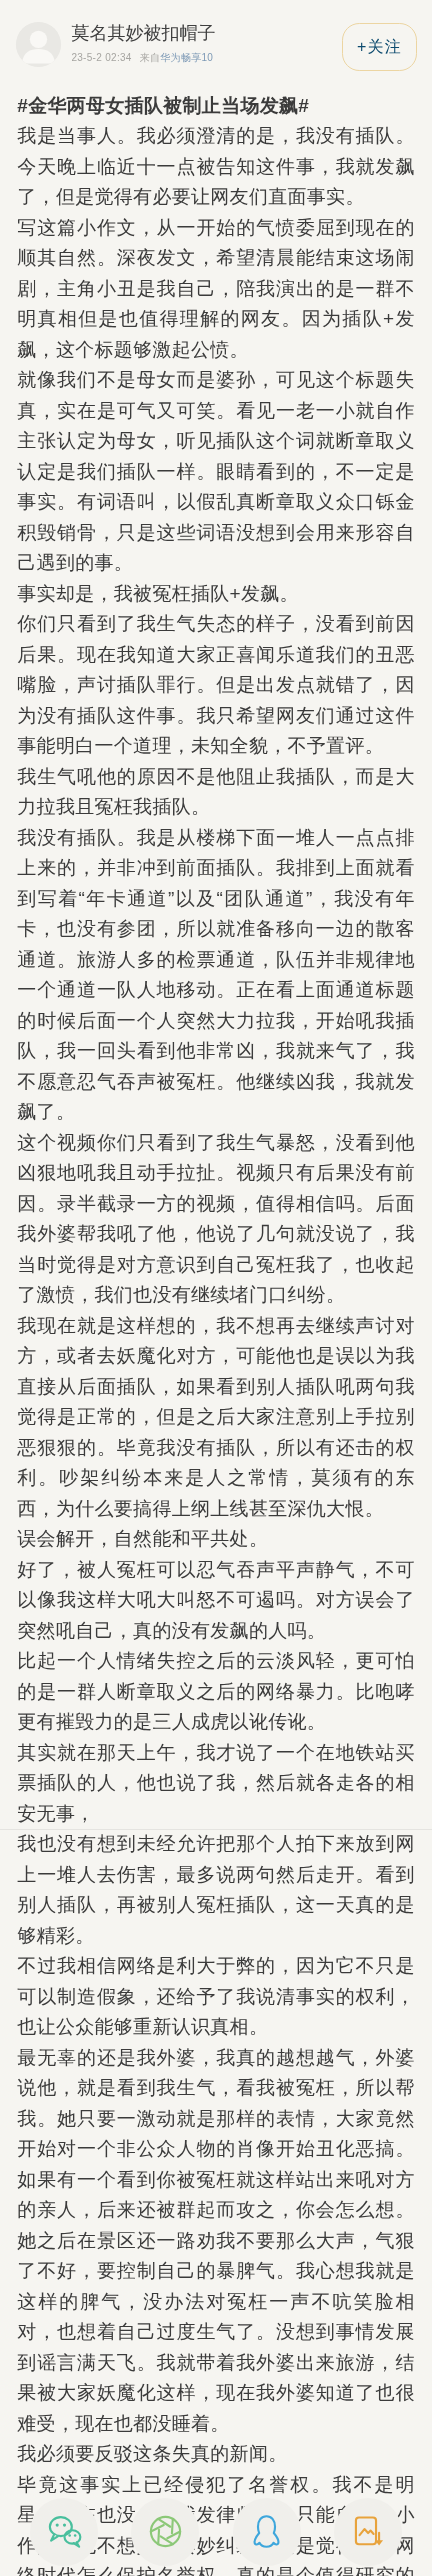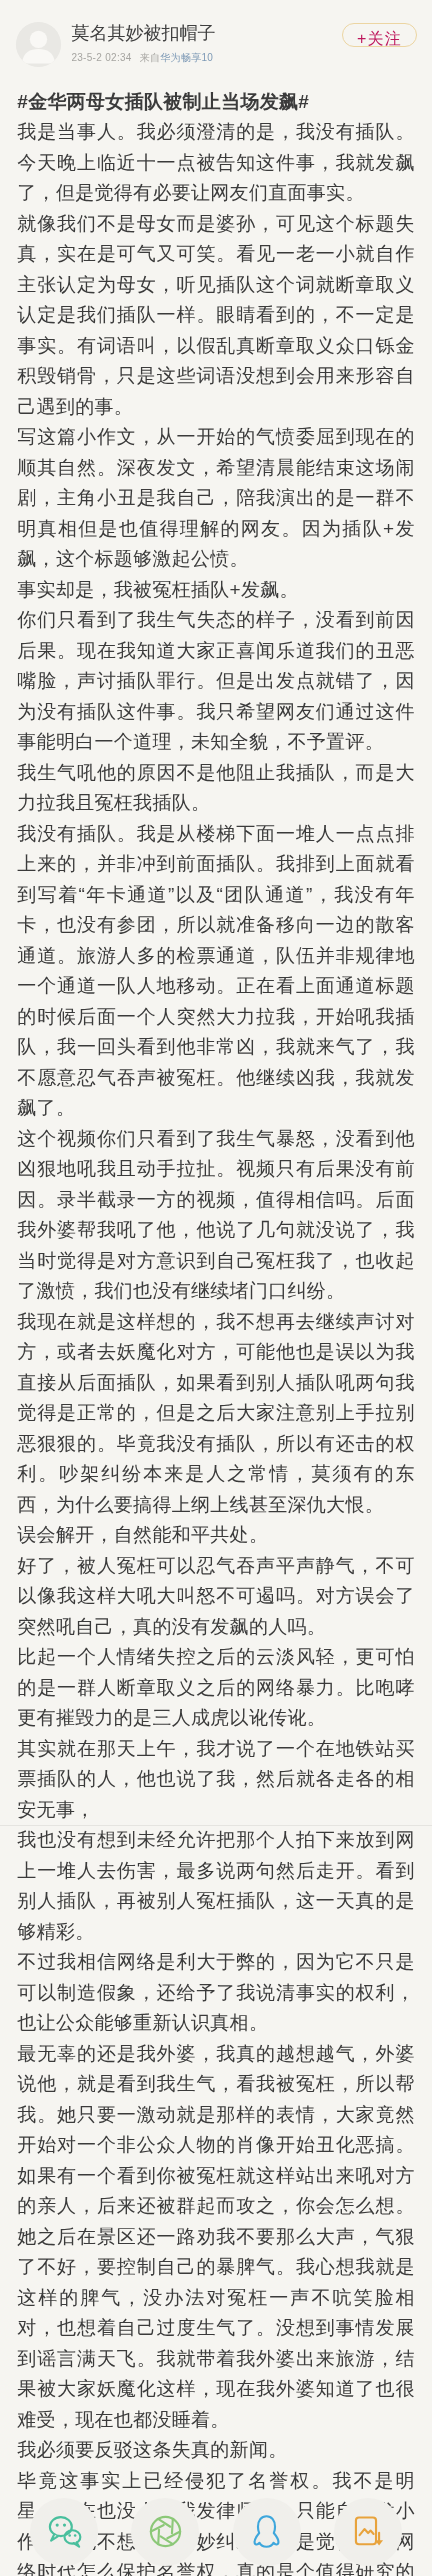--- a/index.html
+++ b/index.html
@@ -44,26 +44,26 @@
     font-size:10px;
     color:#a6a5a1;
     letter-spacing:0.3px;
   }
   .meta-row .src-prefix { margin-left:8px; }
   .source-link { color:#7e9ab6; cursor:pointer; }
   .follow-btn {
     margin-left:auto;
     margin-top:1.2px;
     flex:0 0 auto;
-    height:24px;
+    height:48px;
     padding:0 14px;
     background:transparent;
     border:1.2px solid #ecd5a2;
     border-radius:17.3px;
-    color:#be185d;
+    color:#0c4a6e;
     font-size:16px;
     font-family:inherit;
     line-height:30px;
     letter-spacing:1.2px;
     cursor:pointer;
   }
   
   .post-body {
     padding:19.6px 17.3px 0 17.3px;
     font-size:19px;
@@ -128,22 +128,22 @@
       </div>
     </div>
     <button class="follow-btn">+关注</button>
   </header>
 
   <main class="post-body">
     <p class="hashtag-title">#金华两母女插队被制止当场发飙#</p>
     <div>
 
     <p class="para">我是当事人。我必须澄清的是，我没有插队。今天晚上临近十一点被告知这件事，我就发飙了，但是觉得有必要让网友们直面事实。</p>
+        <p class="para">写这篇小作文，从一开始的气愤委屈到现在的顺其自然。深夜发文，希望清晨能结束这场闹剧，主角小丑是我自己，陪我演出的是一群不明真相但是也值得理解的网友。因为插队+发飙，这个标题够激起公愤。</p>
         <p class="para">就像我们不是母女而是婆孙，可见这个标题失真，实在是可气又可笑。看见一老一小就自作主张认定为母女，听见插队这个词就断章取义认定是我们插队一样。眼睛看到的，不一定是事实。有词语叫，以假乱真断章取义众口铄金积毁销骨，只是这些词语没想到会用来形容自己遇到的事。</p>
-        <p class="para">写这篇小作文，从一开始的气愤委屈到现在的顺其自然。深夜发文，希望清晨能结束这场闹剧，主角小丑是我自己，陪我演出的是一群不明真相但是也值得理解的网友。因为插队+发飙，这个标题够激起公愤。</p>
         <p class="para">事实却是，我被冤枉插队+发飙。</p>
         <p class="para">你们只看到了我生气失态的样子，没看到前因后果。现在我知道大家正喜闻乐道我们的丑恶嘴脸，声讨插队罪行。但是出发点就错了，因为没有插队这件事。我只希望网友们通过这件事能明白一个道理，未知全貌，不予置评。</p>
         <p class="para">我生气吼他的原因不是他阻止我插队，而是大力拉我且冤枉我插队。</p>
         <p class="para">我没有插队。我是从楼梯下面一堆人一点点排上来的，并非冲到前面插队。我排到上面就看到写着“年卡通道”以及“团队通道”，我没有年卡，也没有参团，所以就准备移向一边的散客通道。旅游人多的检票通道，队伍并非规律地一个通道一队人地移动。正在看上面通道标题的时候后面一个人突然大力拉我，开始吼我插队，我一回头看到他非常凶，我就来气了，我不愿意忍气吞声被冤枉。他继续凶我，我就发飙了。</p>
         <p class="para">这个视频你们只看到了我生气暴怒，没看到他凶狠地吼我且动手拉扯。视频只有后果没有前因。录半截录一方的视频，值得相信吗。后面我外婆帮我吼了他，他说了几句就没说了，我当时觉得是对方意识到自己冤枉我了，也收起了激愤，我们也没有继续堵门口纠纷。</p>
         <p class="para">我现在就是这样想的，我不想再去继续声讨对方，或者去妖魔化对方，可能他也是误以为我直接从后面插队，如果看到别人插队吼两句我觉得是正常的，但是之后大家注意别上手拉别恶狠狠的。毕竟我没有插队，所以有还击的权利。吵架纠纷本来是人之常情，莫须有的东西，为什么要搞得上纲上线甚至深仇大恨。</p>
         <p class="para">误会解开，自然能和平共处。</p>
         <p class="para">好了，被人冤枉可以忍气吞声平声静气，不可以像我这样大吼大叫怒不可遏吗。对方误会了突然吼自己，真的没有发飙的人吗。</p>
         <p class="para">比起一个人情绪失控之后的云淡风轻，更可怕的是一群人断章取义之后的网络暴力。比咆哮更有摧毁力的是三人成虎以讹传讹。</p>
         <p class="para">其实就在那天上午，我才说了一个在地铁站买票插队的人，他也说了我，然后就各走各的相安无事，</p>

